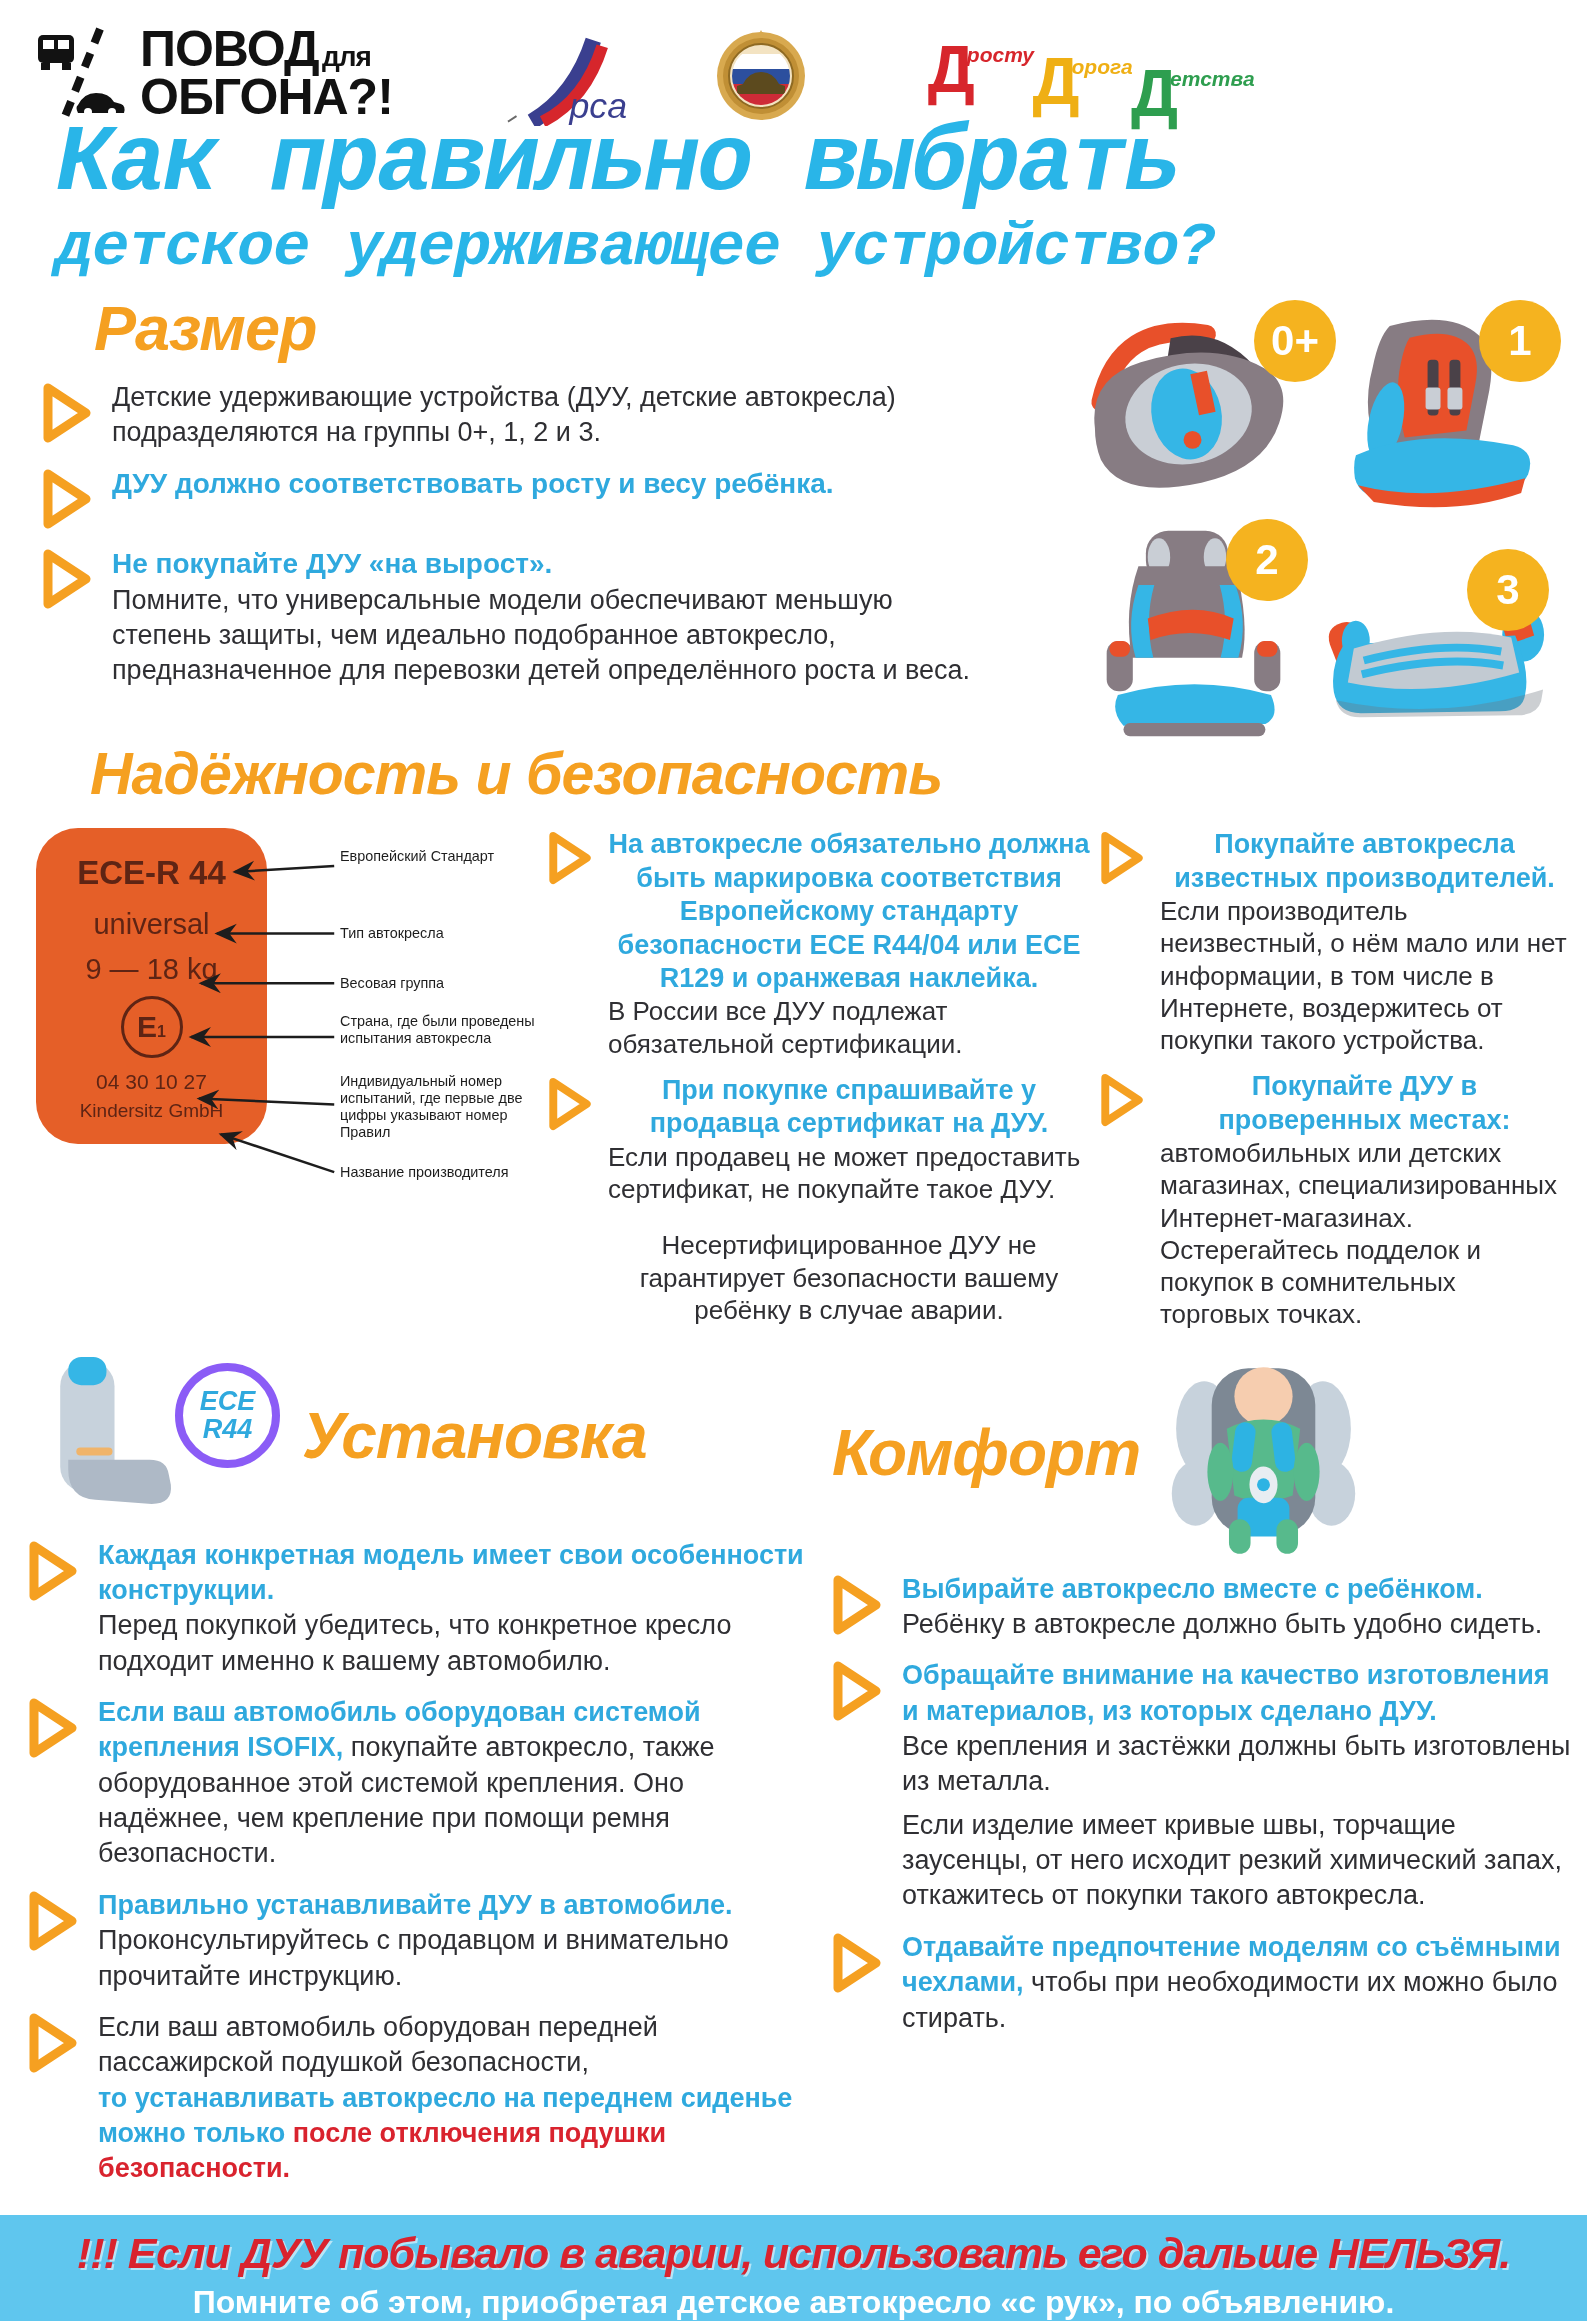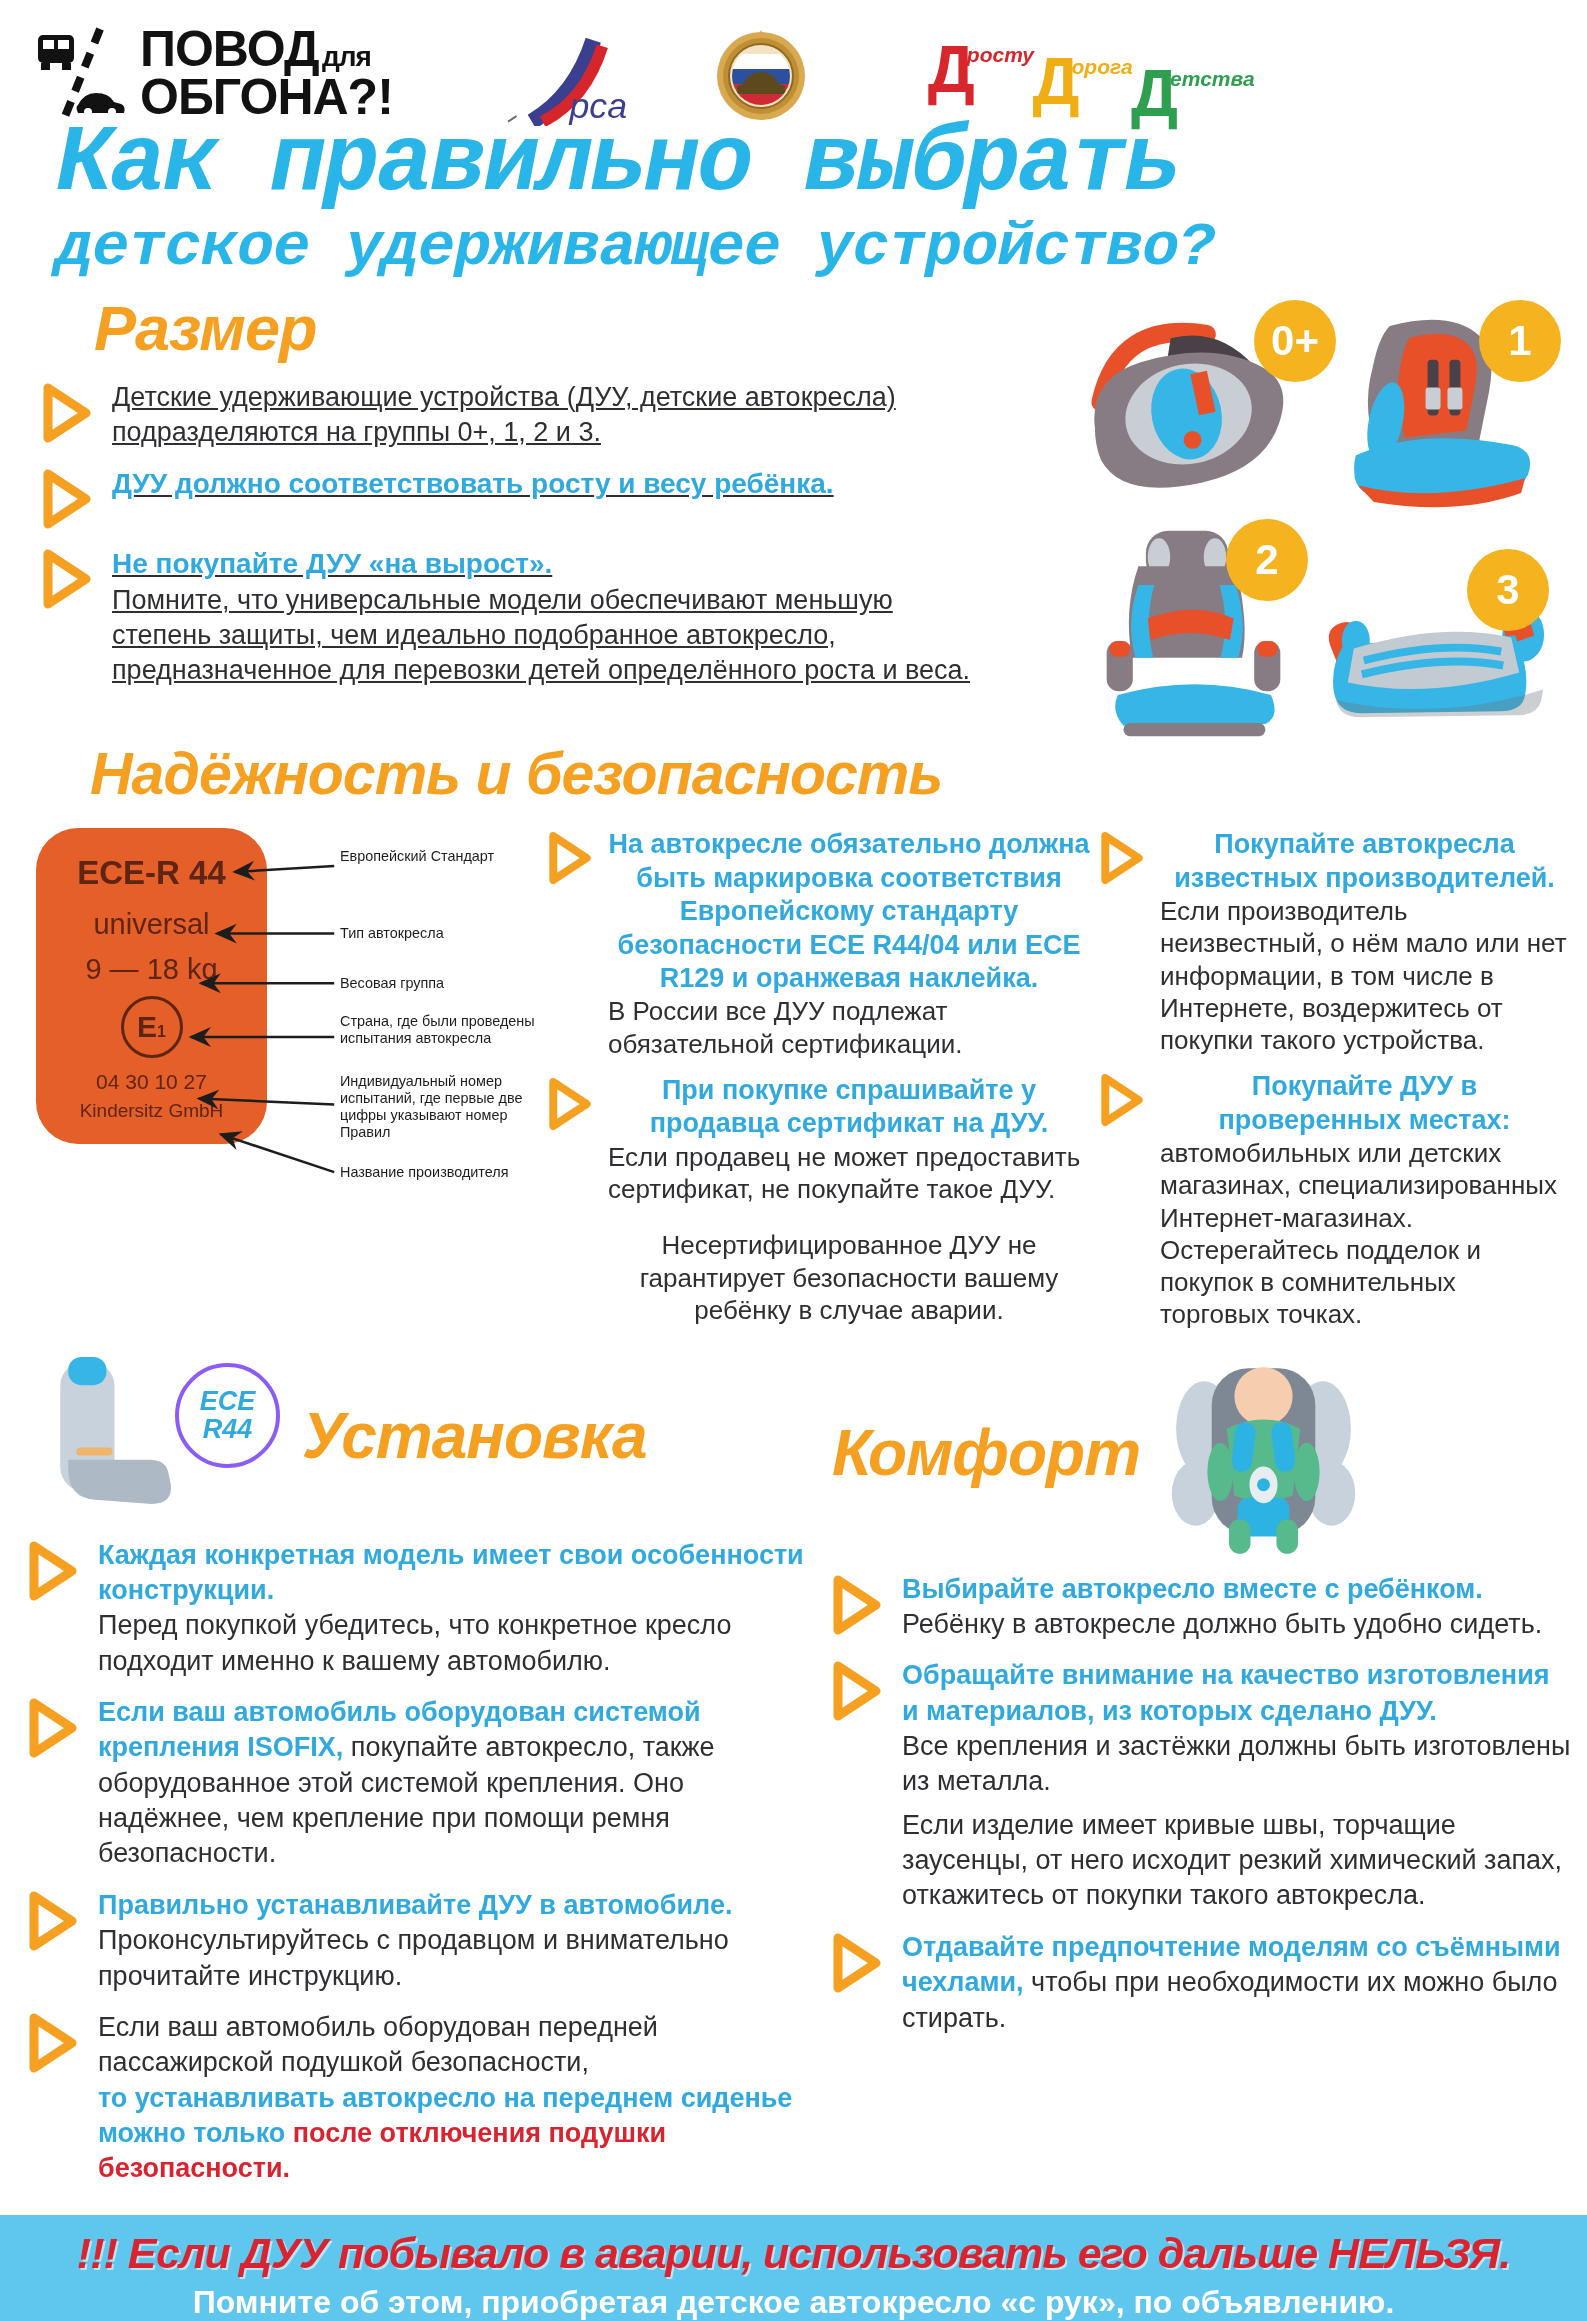--- a/index.html
+++ b/index.html
@@ -32,21 +32,21 @@
   .bullet { display:flex; gap:20px; margin:16px 0; }
   .tri { flex:none; margin-top:2px; }
   .btxt { font-size:27px; line-height:1.3; color:#2F2F33; }
   .blue { color:#2FA9DE; font-weight:bold; }
   .red  { color:#D9232E; font-weight:bold; }
 
   
   .razmer-row { display:flex; margin-top:8px; }
   .razmer-col { width:1057px; padding-left:42px; }
   .razmer-col .sec-h { font-size:63px; margin:4px 0 6px 52px; }
-  .razmer-col .btxt { max-width:876px;text-decoration:underline; }
+  .razmer-col .btxt { max-width:876px; }
   .b-blue-line { font-size:28px; }
 
   
   .seats { width:512px; height:446px; position:relative; flex:none; margin-top:4px; }
   .seat-card { position:absolute; }
   .gbadge { position:absolute; width:82px; height:82px; border-radius:50%; background:#F5B31F; color:#fff;
             font-weight:bold; font-size:42px; display:flex; align-items:center; justify-content:center; }
 
   
   .nad-h { font-size:59px; margin:2px 0 6px 90px; }
@@ -74,21 +74,21 @@
 
   
   .uk-row { display:flex; margin-top:6px; }
   .uk-left { width:804px; padding-left:28px; }
   .uk-right { flex:1; padding-left:28px; padding-right:16px; }
   .uk-head { display:flex; align-items:center; position:relative; }
   .uk-left .sec-h, .uk-right .sec-h { font-size:64px; }
   .uk-row .btxt { font-size:27px; line-height:1.31; }
   .uk-row .blue { font-size:27px; }
   .ece-badge { position:absolute; left:147px; top:12px; width:105px; height:105px; border-radius:50%;
-               border:4px solid #8b5cf6; background:#fff; color:#2FA9DE; font-weight:bold; font-style:italic;
+               border:8px solid #8b5cf6; background:#fff; color:#2FA9DE; font-weight:bold; font-style:italic;
                font-size:27px; line-height:1.05; display:flex; flex-direction:column; align-items:center; justify-content:center; }
   .uk-left .sec-h { margin-left:107px; }
   .uk-right .uk-head { justify-content:flex-start; gap:26px; }
 
   
   .banner { background:#5FC6EE; margin-top:12px; padding:14px 10px 12px; text-align:center; }
   .banner-l1 { font-size:43px; color:#D9232E; font-weight:bold; font-style:italic;
                text-shadow:2px 2px 0 rgba(255,255,255,0.55); letter-spacing:-1px; }
   .banner-l2 { font-size:32px; color:#ffffff; font-weight:bold; margin-top:6px; }
 </style>

